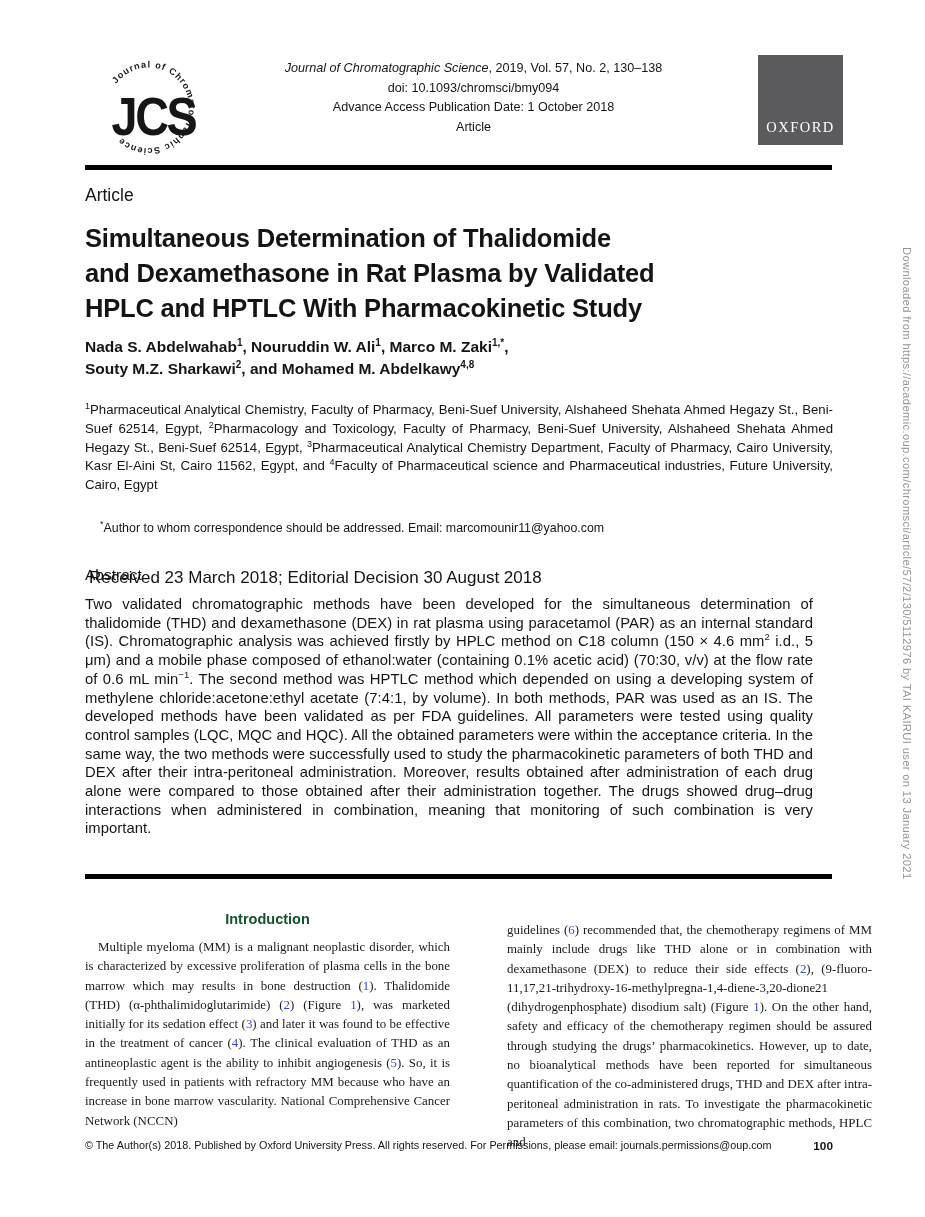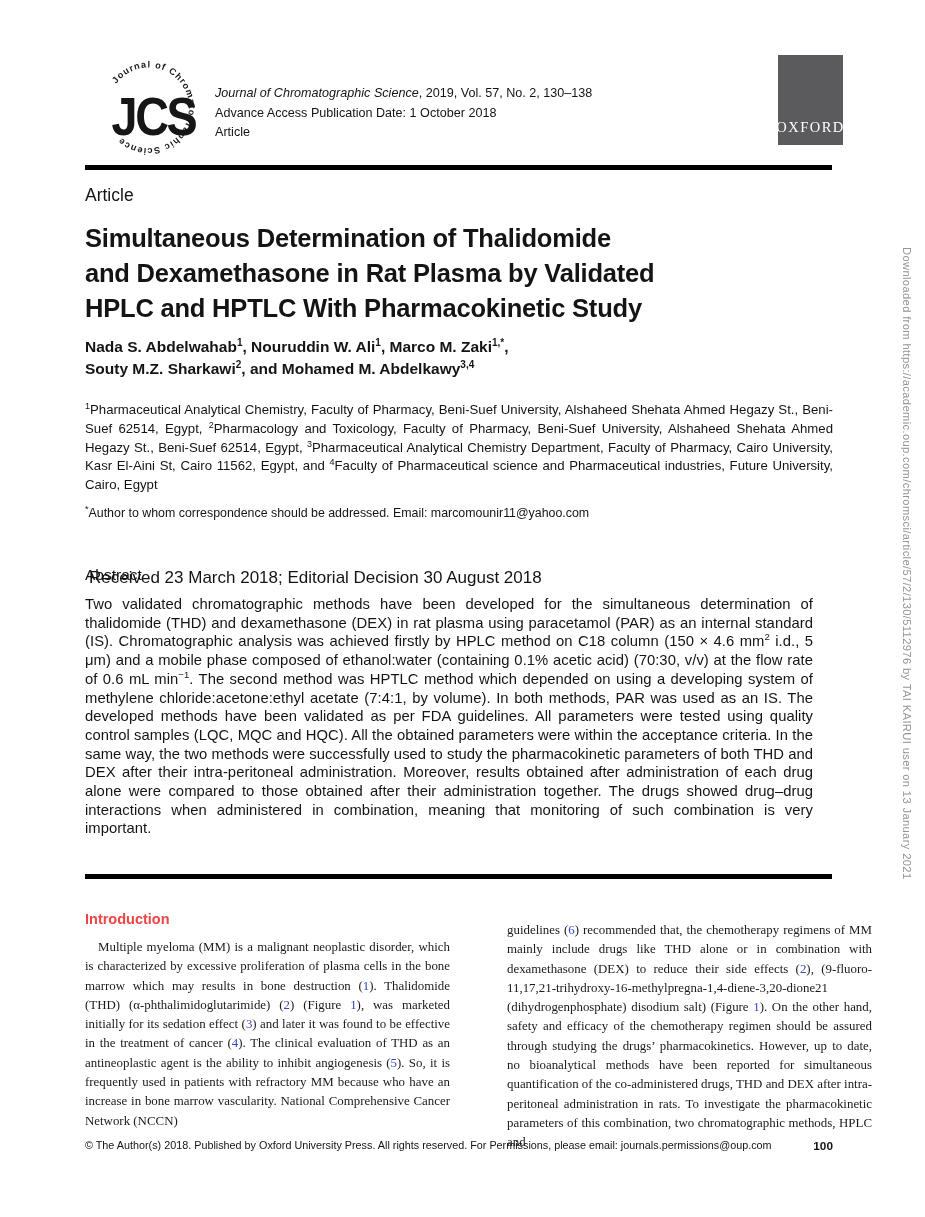--- a/index.html
+++ b/index.html
@@ -2,54 +2,54 @@
 <html><head>
 <meta charset="utf-8">
 <style>
   html,body{margin:0;padding:0;background:#ffffff;}
   .page{position:relative;width:925px;height:1217px;background:#fff;overflow:hidden;
         font-family:"Liberation Sans",sans-serif;color:#141414;}
 
   
   .masthead{position:absolute;left:85px;top:55px;width:758px;display:flex;align-items:flex-start;}
   .jcs-logo{width:130px;height:110px;flex:0 0 auto;}
-  .head-meta{flex:1 1 auto;text-align:left;font-size:12.6px;line-height:19.5px;padding-top:4px;padding-right:26px;margin-top:25px;}
-  .oxford-box{flex:0 0 auto;width:65px;height:90px;background:#5b5b5e;color:#fff;
+  .head-meta{flex:1 1 auto;text-align:center;font-size:12.6px;line-height:19.5px;padding-top:4px;padding-right:26px;}
+  .oxford-box{flex:0 0 auto;width:85px;height:90px;background:#5b5b5e;color:#fff;
               display:flex;align-items:flex-end;justify-content:center;padding-bottom:9px;box-sizing:border-box;
               font-family:"Liberation Serif",serif;font-size:14.5px;letter-spacing:1.5px;}
 
   
   .rule{position:absolute;left:85px;width:747px;height:5px;background:#000;}
   .rule-top{top:165px;}
   .rule-bottom{top:874px;}
 
   
   .article-label{position:absolute;left:85px;top:185px;font-size:17.5px;}
   .paper-title{position:absolute;left:85px;top:221px;width:680px;margin:0;
                font-size:25.5px;font-weight:bold;line-height:35px;letter-spacing:-0.2px;}
   .authors{position:absolute;left:85px;top:336px;width:680px;font-size:15.5px;font-weight:bold;line-height:22px;}
   .authors sup{font-size:10px;}
   .affiliations{position:absolute;left:85px;top:401px;width:748px;margin:0;
                 font-size:13.2px;line-height:18.8px;text-align:justify;}
   .affiliations sup{font-size:9px;}
-  .correspondence{position:absolute;left:85px;top:506px;width:748px;margin:0;font-size:12.4px;}
+  .correspondence{position:absolute;left:85px;top:506px;width:748px;margin:15px;font-size:12.4px;}
   .correspondence sup{font-size:9px;}
   .received{position:absolute;left:85px;top:564px;width:748px;margin:4px;font-size:17px;}
 
   
   .abstract-heading{position:absolute;left:85px;top:566px;margin:0;font-size:15.5px;font-weight:normal;}
   .abstract-body{position:absolute;left:85px;top:595px;width:728px;margin:0;
                  font-size:14.8px;line-height:18.7px;text-align:justify;letter-spacing:0.05px;}
   .abstract-body sup{font-size:9.5px;}
 
   
   .intro{position:absolute;left:85px;top:911px;width:758px;display:flex;gap:28px;
          font-family:"Liberation Serif",serif;}
   .col{width:365px;flex:0 0 auto;}
-  .intro-heading{margin:0 0 11px 0;font-family:"Liberation Sans",sans-serif;font-size:14.5px;font-weight:bold;color:#ef4444;}
+  .intro-heading{margin:0 0 11px 0;font-family:"Liberation Sans",sans-serif;font-size:14.5px;font-weight:bold;color:#14532d;text-align:center;}
   .col p{margin:0;font-size:12.9px;line-height:19.3px;text-align:justify;color:#1a1a1a;}
   .col-left p{text-indent:13px;}
   .col-right{padding-top:10px;margin-left:29px;}
   .ref{color:#3347c4;cursor:pointer;}
 
   
   .page-footer{position:absolute;left:85px;top:1139px;width:748px;display:flex;
                justify-content:space-between;align-items:flex-start;font-size:10.8px;}
   .page-number{font-weight:bold;font-size:11.8px;}
 
@@ -71,35 +71,36 @@
           <path id="ringPath" d="M 23 31.7 A 44 44 0 1 1 22.5 32.4" fill="none"></path>
         </defs>
         <text font-family="Liberation Sans, sans-serif" font-size="10" font-weight="bold" fill="#1c1c1c" letter-spacing="1.1">
           <textPath href="#ringPath">Journal of Chromatographic Science</textPath>
         </text>
         <text x="16" y="87" font-family="Liberation Sans, sans-serif" font-size="58" font-weight="bold" fill="#161616" letter-spacing="-3" transform="translate(4,0) scale(0.88,1)">JCS</text>
       </svg>
     </div>
     <div class="head-meta">
       <div><i>Journal of Chromatographic Science</i>, 2019, Vol. 57, No. 2, 130–138</div>
+      <div>doi: 10.1093/chromsci/bmy094</div>
       <div>Advance Access Publication Date: 1 October 2018</div>
       <div>Article</div>
     </div>
     <div class="oxford-box">
       <span>OXFORD</span>
     </div>
   </header>
 
   <div class="rule rule-top"></div>
 
   <div class="article-label">Article</div>
 
   <h1 class="paper-title">Simultaneous Determination of Thalidomide<br>and Dexamethasone in Rat Plasma by Validated<br>HPLC and HPTLC With Pharmacokinetic Study</h1>
 
-  <div class="authors">Nada S. Abdelwahab<sup>1</sup>, Nouruddin W. Ali<sup>1</sup>, Marco M. Zaki<sup>1,*</sup>,<br>Souty M.Z. Sharkawi<sup>2</sup>, and Mohamed M. Abdelkawy<sup>3,4</sup></div>
+  <div class="authors">Nada S. Abdelwahab<sup>1</sup>, Nouruddin W. Ali<sup>1</sup>, Marco M. Zaki<sup>1,*</sup>,<br>Souty M.Z. Sharkawi<sup>2</sup>, and Mohamed M. Abdelkawy<sup>4,8</sup></div>
 
   <p class="affiliations"><sup>1</sup>Pharmaceutical Analytical Chemistry, Faculty of Pharmacy, Beni-Suef University, Alshaheed Shehata Ahmed Hegazy St., Beni-Suef 62514, Egypt, <sup>2</sup>Pharmacology and Toxicology, Faculty of Pharmacy, Beni-Suef University, Alshaheed Shehata Ahmed Hegazy St., Beni-Suef 62514, Egypt, <sup>3</sup>Pharmaceutical Analytical Chemistry Department, Faculty of Pharmacy, Cairo University, Kasr El-Aini St, Cairo 11562, Egypt, and <sup>4</sup>Faculty of Pharmaceutical science and Pharmaceutical industries, Future University, Cairo, Egypt</p>
 
   <p class="correspondence"><sup>*</sup>Author to whom correspondence should be addressed. Email: marcomounir11@yahoo.com</p>
 
   <p class="received">Received 23 March 2018; Editorial Decision 30 August 2018</p>
 
   <h2 class="abstract-heading">Abstract</h2>
   <p class="abstract-body">Two validated chromatographic methods have been developed for the simultaneous determination of thalidomide (THD) and dexamethasone (DEX) in rat plasma using paracetamol (PAR) as an internal standard (IS). Chromatographic analysis was achieved firstly by HPLC method on C18 column (150 × 4.6 mm<sup>2</sup> i.d., 5 μm) and a mobile phase composed of ethanol:water (containing 0.1% acetic acid) (70:30, v/v) at the flow rate of 0.6 mL min<sup>−1</sup>. The second method was HPTLC method which depended on using a developing system of methylene chloride:acetone:ethyl acetate (7:4:1, by volume). In both methods, PAR was used as an IS. The developed methods have been validated as per FDA guidelines. All parameters were tested using quality control samples (LQC, MQC and HQC). All the obtained parameters were within the acceptance criteria. In the same way, the two methods were successfully used to study the pharmacokinetic parameters of both THD and DEX after their intra-peritoneal administration. Moreover, results obtained after administration of each drug alone were compared to those obtained after their administration together. The drugs showed drug–drug interactions when administered in combination, meaning that monitoring of such combination is very important.</p>
 

